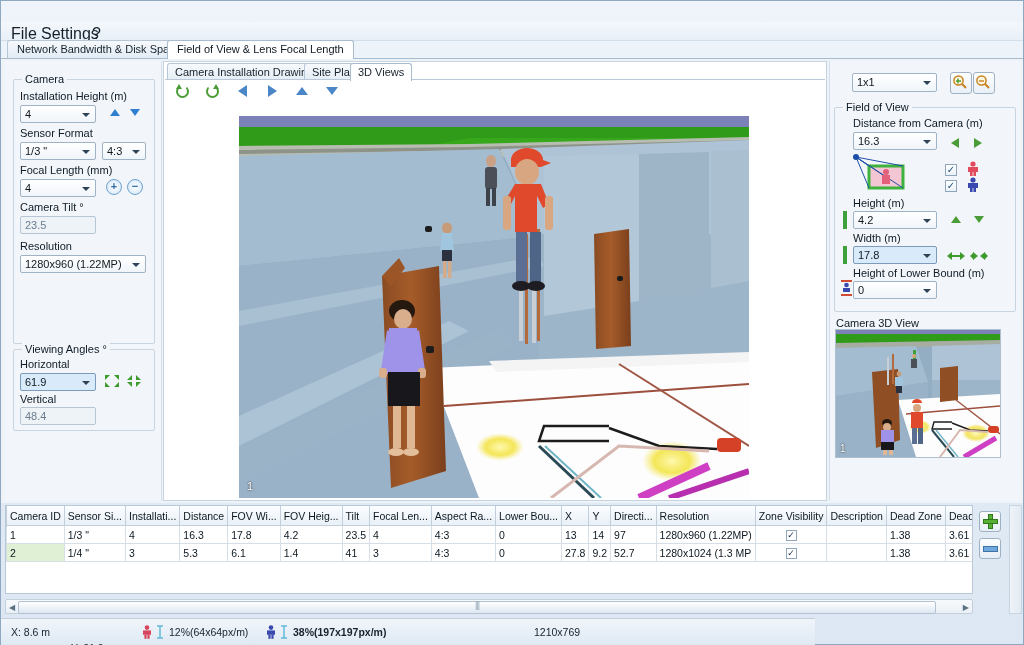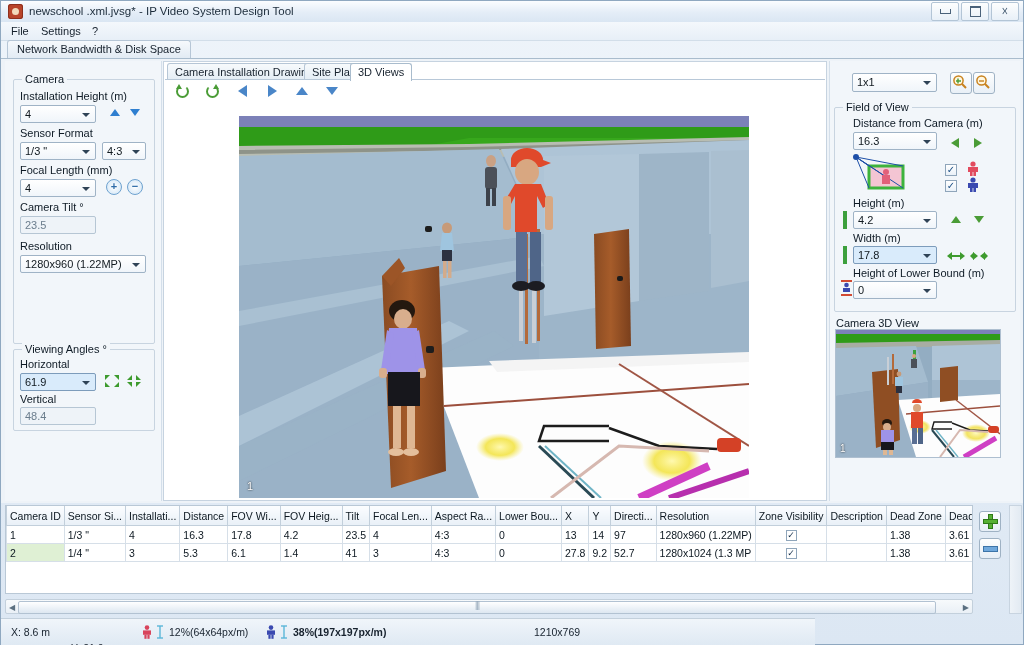--- a/index.html
+++ b/index.html
@@ -44,21 +44,21 @@
   .gl-min{width:9px;height:4px;border:1px solid #4a627a;border-top:none;}
   .gl-max{width:9px;height:8px;border:1px solid #4a627a;border-top:2px solid #4a627a;}
   .gl-close{font-size:11px;transform:scaleX(1.15);}
   
   .menubar{
     position:absolute;left:0;top:21px;width:1022px;height:18px;
     background:linear-gradient(#f4f8fc,#e7eff7);
     border-bottom:1px solid #d2dee9;
   }
   .menu-item{
-    position:absolute;top:3px;font-size:11px;color:#15202c;text-align:right;
+    position:absolute;top:3px;font-size:16px;color:#15202c;text-align:right;
   }
   
   .tabrow{
     position:absolute;left:0;top:39px;width:1022px;height:18px;
   }
   .otab{
     position:absolute;top:0;height:18px;line-height:17px;
     padding:0 9px;font-size:11px;box-sizing:border-box;
     border:1px solid #b6c6d6;border-bottom:none;
     border-radius:3px 3px 0 0;
@@ -253,44 +253,30 @@
     background:linear-gradient(#f0f5fa,#dfe9f3);
     border-top:1px solid #c3d0dc;
   }
   .st{position:absolute;top:7px;font-size:10.5px;color:#17222e;white-space:nowrap;}
 </style>
 </head>
 <body>
 
 <div class="app">
 
-  <div class="titlebar">
-    <div class="title-ico"></div>
-    <div class="title-text">newschool .xml.jvsg* - IP Video System Design Tool</div>
-    <div class="winbtns">
-      <div class="winbtn">
-          <span class="gl gl-min"></span>
-        </div>
-      <div class="winbtn">
-          <span class="gl gl-max"></span>
-        </div>
-      <div class="winbtn">
-          <span class="gl gl-close">☓</span>
-        </div>
-    </div>
-  </div>
 
   <div class="menubar">
     <div class="menu-item" style="left:10px">File</div>
     <div class="menu-item" style="left:40px">Settings</div>
     <div class="menu-item" style="left:91px">?</div>
   </div>
 
   <div class="tabrow">
     <div class="otab" style="left:6px">Network Bandwidth &amp; Disk Space</div>
+    <div class="otab sel" style="left:166px">Field of View &amp; Lens Focal Length</div>
   </div>
   <div class="tab-sep"></div>
 
   <div class="content">
 
     <div class="panel-left">
 
       <div class="grp" style="left:8px;top:18px;width:140px;height:263px;">
         <div class="grp-title">Camera</div>
 

